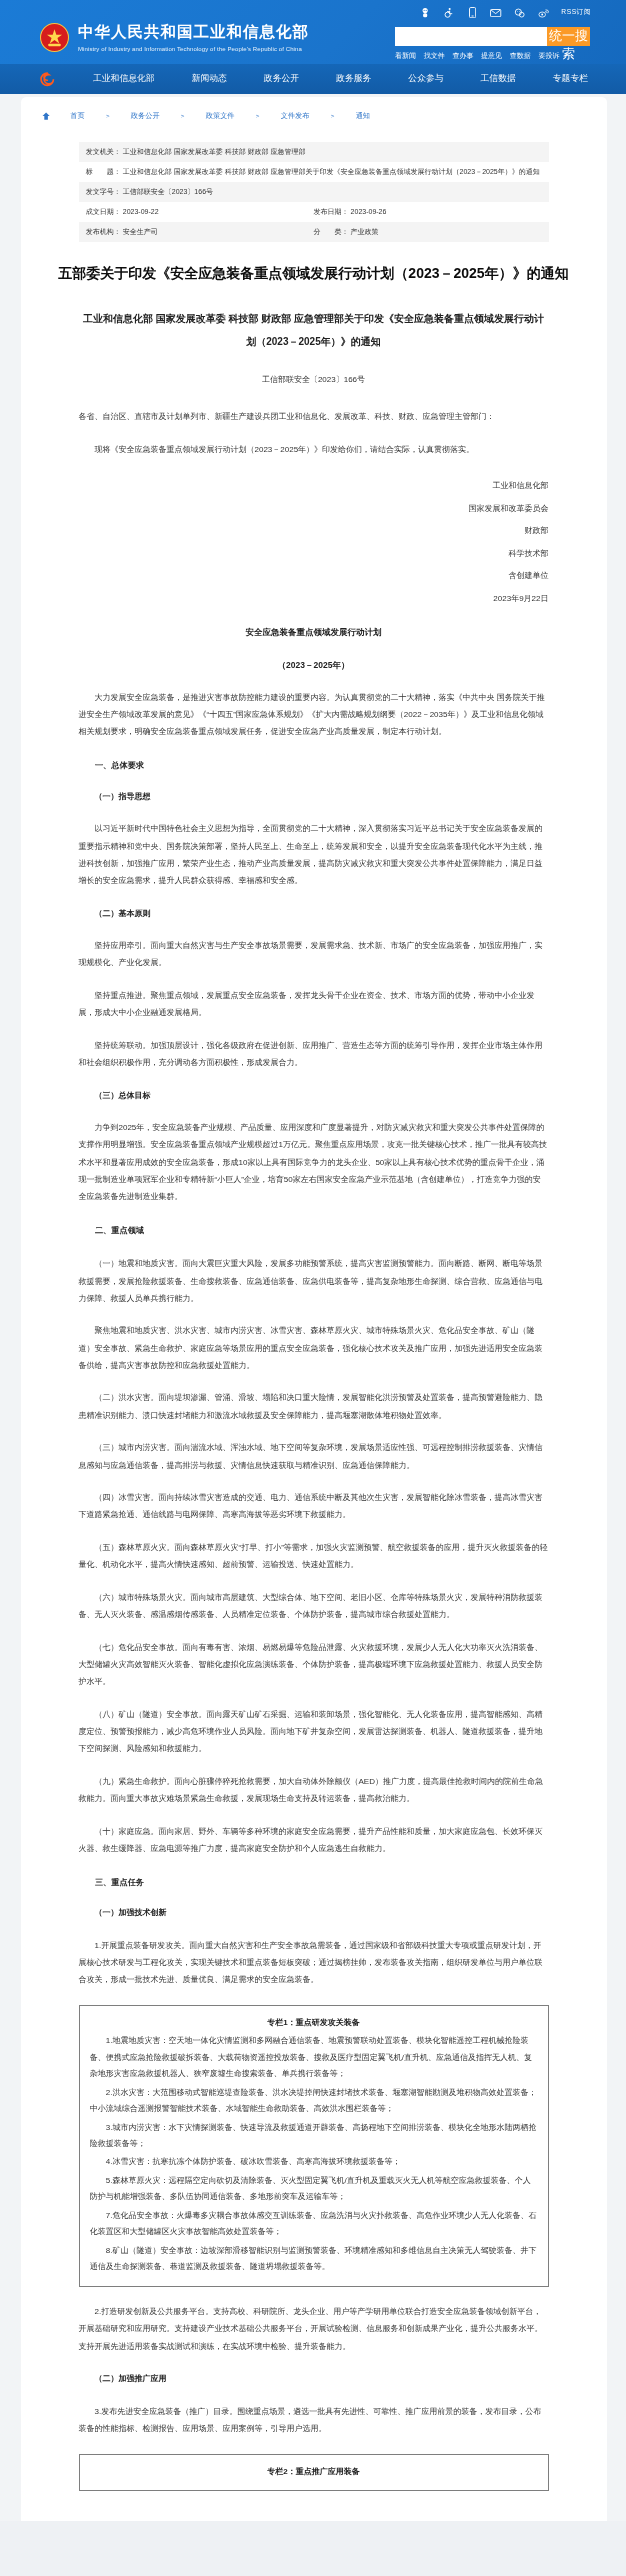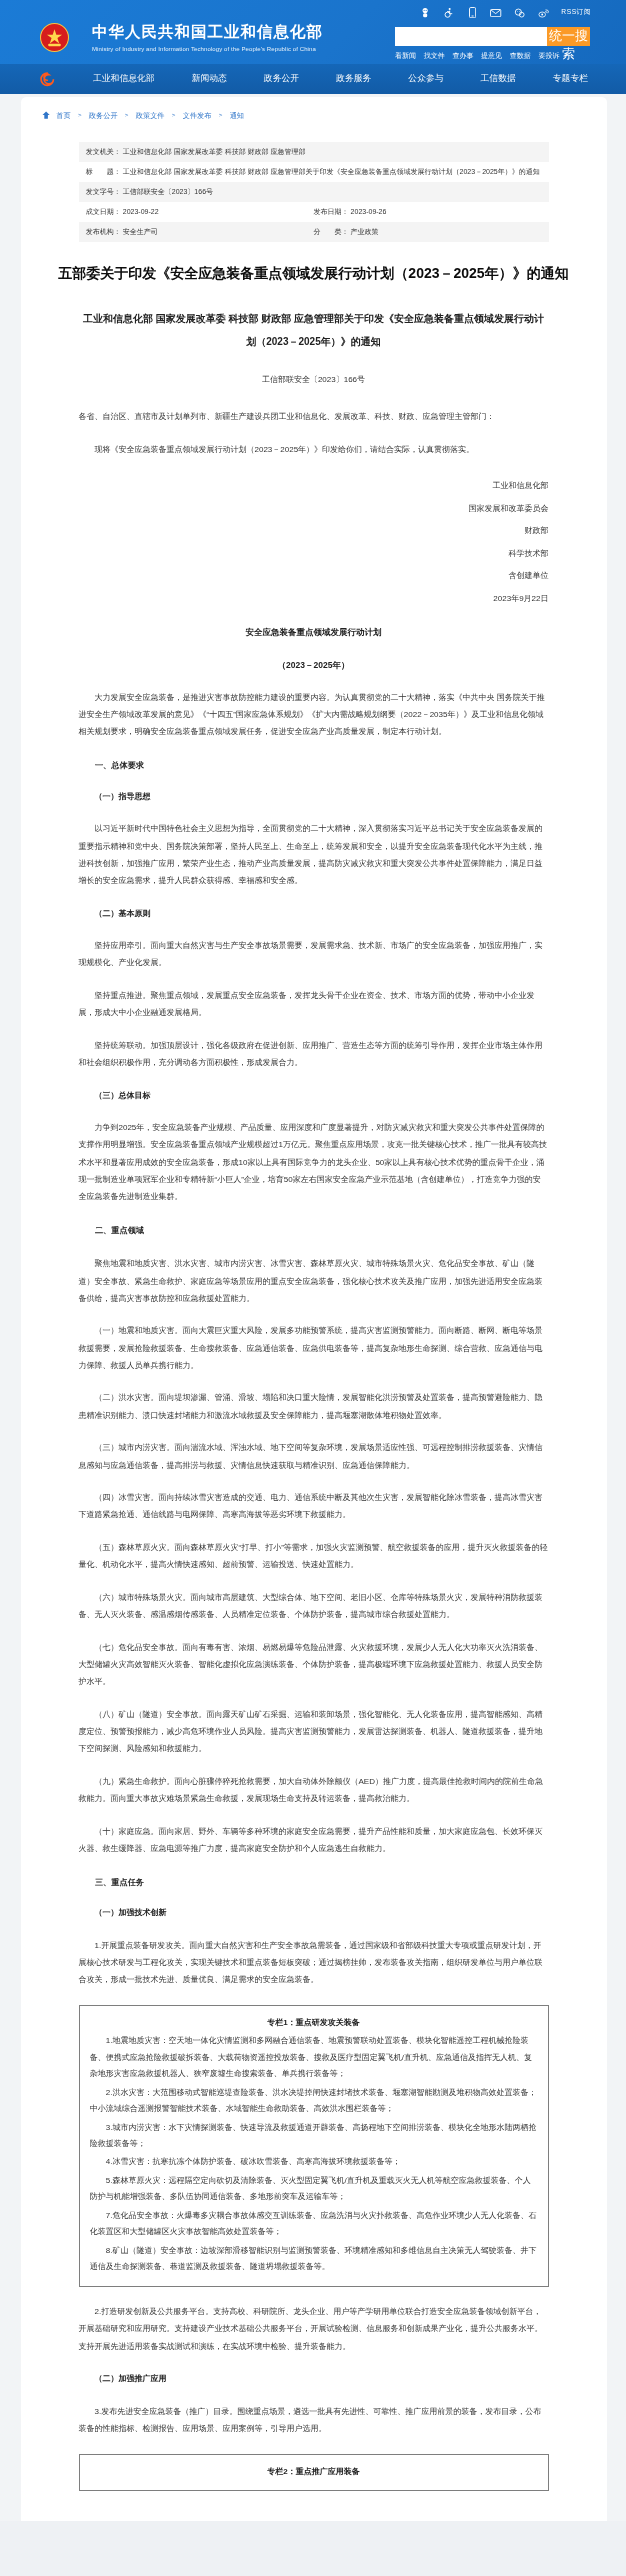--- a/index.html
+++ b/index.html
@@ -7,42 +7,42 @@
   body { font-family:"Liberation Sans","DejaVu Sans",sans-serif; }
   .page { width:627px; margin:0 auto; background:#f2f4f6; }
 
   
   .site-header { position:relative; height:64px;
     background:linear-gradient(135deg,#1b7bd6 0%,#1a74cc 55%,#1569be 100%); }
   .topbar { position:absolute; top:7.2px; right:36px; display:flex; align-items:center; gap:12.4px; }
   .topbar .tb-icon { display:inline-flex; width:11.3px; height:11.3px; align-items:center; justify-content:center; cursor:pointer; }
   .topbar svg { display:block; }
   .rss { color:#fff; font-size:6.7px; cursor:pointer; letter-spacing:0.5px; }
-  .brandrow { position:absolute; left:40px; top:23px; display:flex; align-items:center; gap:23px; }
+  .brandrow { position:absolute; left:40px; top:23px; display:flex; align-items:center; gap:9px; }
   .emblem { width:29px; height:29px; flex:0 0 auto; }
   .site-title { color:#fff; font-size:15.5px; font-weight:bold; letter-spacing:1px; line-height:1.2; }
   .site-subtitle { color:#e8f2fb; font-size:6px; margin-top:3.6px; letter-spacing:0.1px; }
   .search-area { position:absolute; right:37px; top:27px; width:195px; }
   .searchbox { display:flex; height:18.5px; }
   .searchbox input { flex:1; border:none; outline:none; height:18.5px; padding:0 5.2px; font-size:7.2px; background:#fff; }
   .search-btn { width:43px; height:18.5px; border:none; background:#fb9a27; color:#fff; font-size:13px; cursor:pointer; font-family:inherit; }
   .quick-links { display:flex; gap:7.7px; margin-top:5.7px; }
   .quick-links span { color:#fff; font-size:7px; cursor:pointer; }
 
   
   .mainnav { position:relative; height:30px; background:linear-gradient(180deg,#1567b8,#125ba6); display:flex; align-items:center; }
   .nav-logo { position:absolute; left:39px; top:6.7px; width:16.5px; height:16.5px; }
   .nav-items { display:flex; justify-content:space-between; width:495px; margin-left:93px; }
   .nav-items span { color:#fff; font-size:8.8px; cursor:pointer; white-space:nowrap; }
 
   
   .card-wrap { padding:3.1px 0 0; }
   .card { width:586px; margin:0 auto; background:#fff; border-radius:5.2px 5.2px 0 0; padding-bottom:13.4px; }
 
-  .breadcrumb { padding:14.4px 0 0 21.6px; font-size:7.2px; color:#3076c9; display:flex; align-items:flex-start; gap:6px; }
+  .breadcrumb { padding:14.4px 0 0 21.6px; font-size:7.2px; color:#3076c9; display:flex; align-items:center; gap:20px; }
   .breadcrumb .bc-item { color:#3076c9; cursor:pointer; }
   .breadcrumb .bc-sep { color:#3076c9; font-size:6.2px; }
   .bc-home { width:8.2px; height:8.2px; display:inline-flex; }
 
   .meta { margin:20.6px 58px 0; font-size:7px; color:#333; }
   .meta-row { display:flex; padding:4.1px 7.2px; line-height:1.7; }
   .meta-row.odd { background:#f4f4f4; }
   .meta-cell { display:flex; }
   .meta-cell.half { width:50%; }
   .meta-cell.full { width:100%; }
@@ -248,29 +248,29 @@
           <div class="b-h1">一、总体要求</div>
           <div class="b-h2">（一）指导思想</div>
           <div class="b-para">以习近平新时代中国特色社会主义思想为指导，全面贯彻党的二十大精神，深入贯彻落实习近平总书记关于安全应急装备发展的重要指示精神和党中央、国务院决策部署，坚持人民至上、生命至上，统筹发展和安全，以提升安全应急装备现代化水平为主线，推进科技创新，加强推广应用，繁荣产业生态，推动产业高质量发展，提高防灾减灾救灾和重大突发公共事件处置保障能力，满足日益增长的安全应急需求，提升人民群众获得感、幸福感和安全感。</div>
           <div class="b-h2">（二）基本原则</div>
           <div class="b-para">坚持应用牵引。面向重大自然灾害与生产安全事故场景需要，发展需求急、技术新、市场广的安全应急装备，加强应用推广，实现规模化、产业化发展。</div>
           <div class="b-para">坚持重点推进。聚焦重点领域，发展重点安全应急装备，发挥龙头骨干企业在资金、技术、市场方面的优势，带动中小企业发展，形成大中小企业融通发展格局。</div>
           <div class="b-para">坚持统筹联动。加强顶层设计，强化各级政府在促进创新、应用推广、营造生态等方面的统筹引导作用，发挥企业市场主体作用和社会组织积极作用，充分调动各方面积极性，形成发展合力。</div>
           <div class="b-h2">（三）总体目标</div>
           <div class="b-para">力争到2025年，安全应急装备产业规模、产品质量、应用深度和广度显著提升，对防灾减灾救灾和重大突发公共事件处置保障的支撑作用明显增强。安全应急装备重点领域产业规模超过1万亿元。聚焦重点应用场景，攻克一批关键核心技术，推广一批具有较高技术水平和显著应用成效的安全应急装备，形成10家以上具有国际竞争力的龙头企业、50家以上具有核心技术优势的重点骨干企业，涌现一批制造业单项冠军企业和专精特新“小巨人”企业，培育50家左右国家安全应急产业示范基地（含创建单位），打造竞争力强的安全应急装备先进制造业集群。</div>
           <div class="b-h1">二、重点领域</div>
+          <div class="b-para">（一）地震和地质灾害。面向大震巨灾重大风险，发展多功能预警系统，提高灾害监测预警能力。面向断路、断网、断电等场景救援需要，发展抢险救援装备、生命搜救装备、应急通信装备、应急供电装备等，提高复杂地形生命探测、综合营救、应急通信与电力保障、救援人员单兵携行能力。</div>
           <div class="b-para">聚焦地震和地质灾害、洪水灾害、城市内涝灾害、冰雪灾害、森林草原火灾、城市特殊场景火灾、危化品安全事故、矿山（隧道）安全事故、紧急生命救护、家庭应急等场景应用的重点安全应急装备，强化核心技术攻关及推广应用，加强先进适用安全应急装备供给，提高灾害事故防控和应急救援处置能力。</div>
-          <div class="b-para">（一）地震和地质灾害。面向大震巨灾重大风险，发展多功能预警系统，提高灾害监测预警能力。面向断路、断网、断电等场景救援需要，发展抢险救援装备、生命搜救装备、应急通信装备、应急供电装备等，提高复杂地形生命探测、综合营救、应急通信与电力保障、救援人员单兵携行能力。</div>
           <div class="b-para">（二）洪水灾害。面向堤坝渗漏、管涌、滑坡、塌陷和决口重大险情，发展智能化洪涝预警及处置装备，提高预警避险能力、隐患精准识别能力、溃口快速封堵能力和激流水域救援及安全保障能力，提高堰塞湖散体堆积物处置效率。</div>
           <div class="b-para">（三）城市内涝灾害。面向湍流水域、浑浊水域、地下空间等复杂环境，发展场景适应性强、可远程控制排涝救援装备、灾情信息感知与应急通信装备，提高排涝与救援、灾情信息快速获取与精准识别、应急通信保障能力。</div>
           <div class="b-para">（四）冰雪灾害。面向持续冰雪灾害造成的交通、电力、通信系统中断及其他次生灾害，发展智能化除冰雪装备，提高冰雪灾害下道路紧急抢通、通信线路与电网保障、高寒高海拔等恶劣环境下救援能力。</div>
           <div class="b-para">（五）森林草原火灾。面向森林草原火灾“打早、打小”等需求，加强火灾监测预警、航空救援装备的应用，提升灭火救援装备的轻量化、机动化水平，提高火情快速感知、超前预警、运输投送、快速处置能力。</div>
           <div class="b-para">（六）城市特殊场景火灾。面向城市高层建筑、大型综合体、地下空间、老旧小区、仓库等特殊场景火灾，发展特种消防救援装备、无人灭火装备、感温感烟传感装备、人员精准定位装备、个体防护装备，提高城市综合救援处置能力。</div>
           <div class="b-para">（七）危化品安全事故。面向有毒有害、浓烟、易燃易爆等危险品泄露、火灾救援环境，发展少人无人化大功率灭火洗消装备、大型储罐火灾高效智能灭火装备、智能化虚拟化应急演练装备、个体防护装备，提高极端环境下应急救援处置能力、救援人员安全防护水平。</div>
-          <div class="b-para">（八）矿山（隧道）安全事故。面向露天矿山矿石采掘、运输和装卸场景，强化智能化、无人化装备应用，提高智能感知、高精度定位、预警预报能力，减少高危环境作业人员风险。提高灾害监测预警能力，发展雷达探测装备、机器人、隧道救援装备，提升地下空间探测、风险感知和救援能力。</div>
+          <div class="b-para">（八）矿山（隧道）安全事故。面向露天矿山矿石采掘、运输和装卸场景，强化智能化、无人化装备应用，提高智能感知、高精度定位、预警预报能力，减少高危环境作业人员风险。面向地下矿井复杂空间，发展雷达探测装备、机器人、隧道救援装备，提升地下空间探测、风险感知和救援能力。</div>
           <div class="b-para">（九）紧急生命救护。面向心脏骤停猝死抢救需要，加大自动体外除颤仪（AED）推广力度，提高最佳抢救时间内的院前生命急救能力。面向重大事故灾难场景紧急生命救援，发展现场生命支持及转运装备，提高救治能力。</div>
           <div class="b-para">（十）家庭应急。面向家居、野外、车辆等多种环境的家庭安全应急需要，提升产品性能和质量，加大家庭应急包、长效环保灭火器、救生缓降器、应急电源等推广力度，提高家庭安全防护和个人应急逃生自救能力。</div>
           <div class="b-h1">三、重点任务</div>
           <div class="b-h2">（一）加强技术创新</div>
           <div class="b-para">1.开展重点装备研发攻关。面向重大自然灾害和生产安全事故急需装备，通过国家级和省部级科技重大专项或重点研发计划，开展核心技术研发与工程化攻关，实现关键技术和重点装备短板突破；通过揭榜挂帅，发布装备攻关指南，组织研发单位与用户单位联合攻关，形成一批技术先进、质量优良、满足需求的安全应急装备。</div>
           <div class="b-box">
             <div class="box-title">专栏1：重点研发攻关装备</div>
             <div class="box-item">1.地震地质灾害：空天地一体化灾情监测和多网融合通信装备、地震预警联动处置装备、模块化智能遥控工程机械抢险装备、便携式应急抢险救援破拆装备、大载荷物资遥控投放装备、搜救及医疗型固定翼飞机/直升机、应急通信及指挥无人机、复杂地形灾害应急救援机器人、狭窄废墟生命搜索装备、单兵携行装备等；</div>
             <div class="box-item">2.洪水灾害：大范围移动式智能巡堤查险装备、洪水决堤掉闸快速封堵技术装备、堰塞湖智能勘测及堆积物高效处置装备；中小流域综合遥测报警智能技术装备、水域智能生命救助装备、高效洪水围栏装备等；</div>
             <div class="box-item">3.城市内涝灾害：水下灾情探测装备、快速导流及救援通道开辟装备、高扬程地下空间排涝装备、模块化全地形水陆两栖抢险救援装备等；</div>

